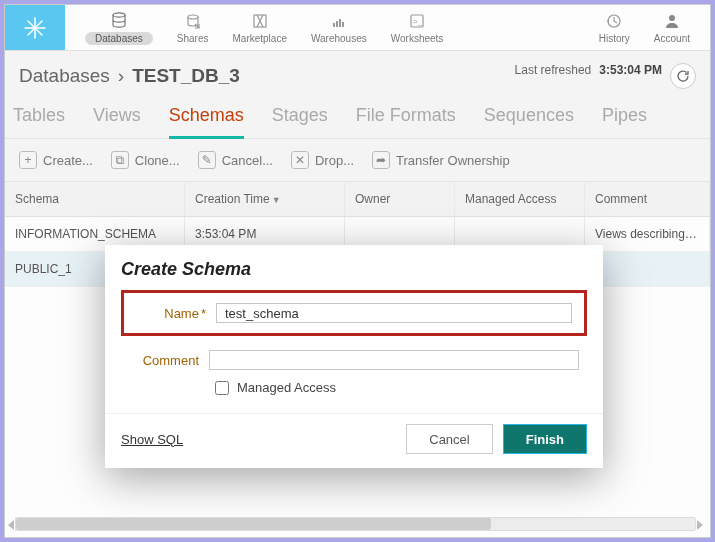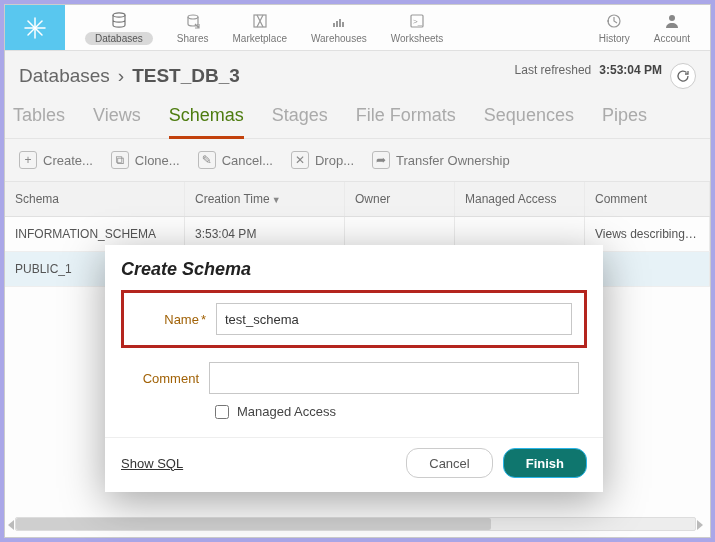--- a/index.html
+++ b/index.html
@@ -90,21 +90,21 @@
       gap: 28px;
       padding: 8px 22px 0 8px;
       border-bottom: 1px solid #e4e4e4;
       font-size: 18px;
     }
     .tab {
       color: #aaa;
       padding-bottom: 10px;
       cursor: pointer;
     }
-    .tab.active { color: #4d7c0f; border-bottom: 3px solid #c2410c; margin-bottom:-1px; font-weight:500;}
+    .tab.active { color: #c2410c; border-bottom: 3px solid #14b8a6; margin-bottom:-1px; font-weight:500;}
     .toolbar {
       display: flex;
       gap: 18px;
       padding: 12px 14px;
       font-size: 13px;
       color: #777;
       border-bottom: 1px solid #e4e4e4;
       align-items: center;
     }
     .tool {
@@ -193,42 +193,42 @@
     .highlight-box .frow { padding: 0 4px; }
     .flabel {
       width: 70px;
       text-align: right;
       font-size: 13px;
       color: #a16207;
     }
     .req::after { content:"*"; margin-left:2px;}
     .finput {
       flex: 1;
-      height: 32px;
+      height: 20px;
       border: 1px solid #c7c7c7;
       padding: 0 8px;
       font-size: 13px;
       color: #333;
     }
     .fcheck-row { padding-left: 110px; padding-top:4px; padding-bottom:6px;}
     .fcheck { display:flex; align-items:center; gap:8px; font-size:13px; color:#444;}
     .fcheck input { width:14px; height:14px;}
     .modal-sep { border-top:1px solid #eee; margin: 12px 0 10px 0;}
     .modal-footer {
       display:flex;
       align-items:center;
       padding: 0 16px;
     }
     .showsql { font-size:13px; color:#333; text-decoration: underline; cursor:pointer;}
     .footer-spacer { flex:1; }
     .btn {
       height: 30px;
       padding: 0 22px;
       font-size: 13px;
-      border-radius: 12px;
+      border-radius: 0;
       cursor: pointer;
       border:1px solid #ccc;
       background:#fff;
       color:#555;
     }
     .btn + .btn { margin-left:10px;}
     .btn.primary {
       background:#0f766e;
       border-color:#29b5e8;
       color:#fff;

